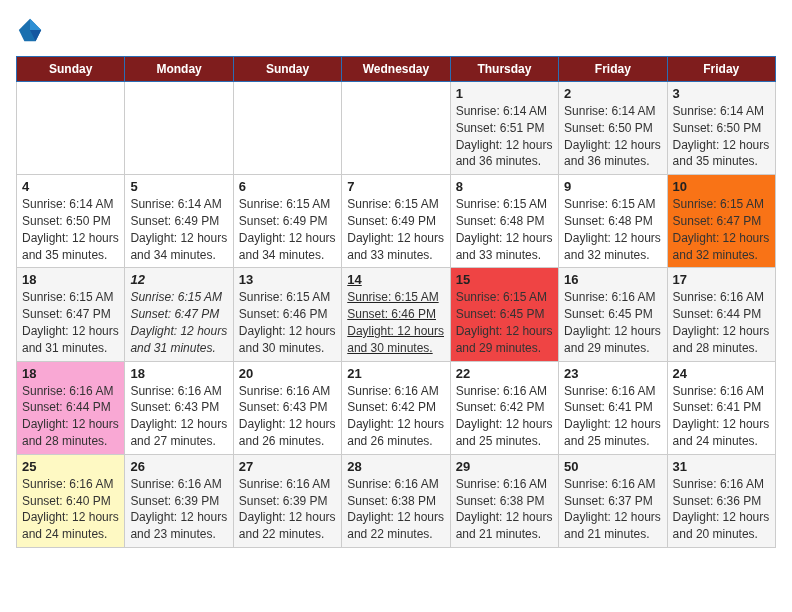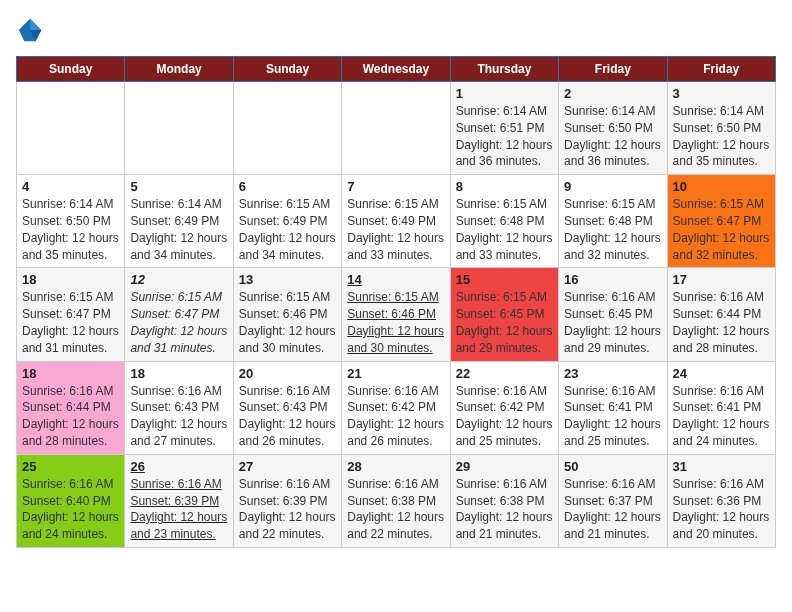--- a/index.html
+++ b/index.html
@@ -276,27 +276,27 @@
 Daylight: 12 hours and 25 minutes.</div>
         </td>
         <td style="background: rgb(255, 255, 255);">
           <span class="day-num">24</span>
           <div class="day-info" style="white-space: pre-line;">Sunrise: 6:16 AM
 Sunset: 6:41 PM
 Daylight: 12 hours and 24 minutes.</div>
         </td>
       </tr>
       <tr>
-        <td style="background: #84cc16;">
+        <td style="background: #fef9c3;">
           <span class="day-num">25</span>
           <div class="day-info" style="white-space: pre-line;">Sunrise: 6:16 AM
 Sunset: 6:40 PM
 Daylight: 12 hours and 24 minutes.</div>
         </td>
-        <td style="background: rgb(245, 245, 245); text-decoration: underline;">
+        <td style="background: rgb(245, 245, 245);">
           <span class="day-num">26</span>
           <div class="day-info" style="white-space: pre-line;">Sunrise: 6:16 AM
 Sunset: 6:39 PM
 Daylight: 12 hours and 23 minutes.</div>
         </td>
         <td style="background: rgb(245, 245, 245);">
           <span class="day-num">27</span>
           <div class="day-info" style="white-space: pre-line;">Sunrise: 6:16 AM
 Sunset: 6:39 PM
 Daylight: 12 hours and 22 minutes.</div>

